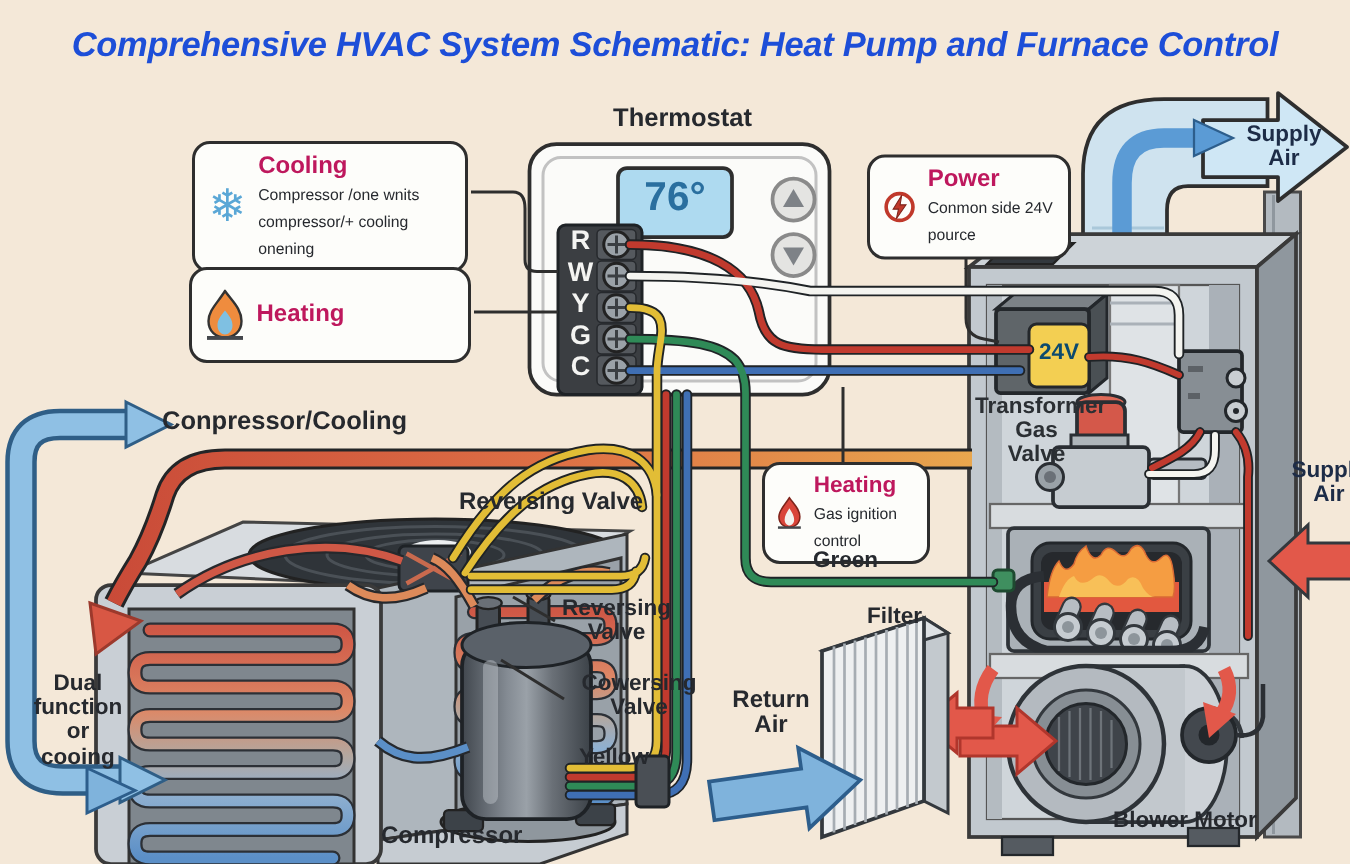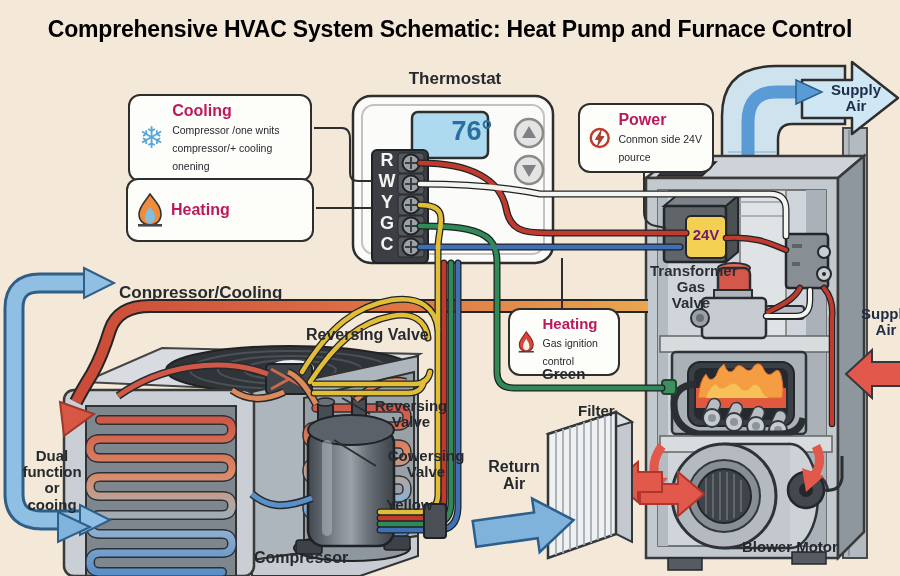--- a/index.html
+++ b/index.html
@@ -1,20 +1,20 @@
 <!DOCTYPE html>
 <html><head>
 <meta charset="utf-8">
 <style>
   html,body{margin:0;padding:0;background:#e8e0d6;}
   .stage{position:relative;width:900px;height:576px;overflow:hidden;background:#f4e8d8;
          font-family:"Liberation Sans",sans-serif;}
   .scene{position:absolute;left:0;top:0;}
   .title{position:absolute;left:0;top:16px;width:900px;text-align:center;
-         font-size:23px;font-weight:800;color:#000000;letter-spacing:-0.2px;}
+         font-size:23px;font-weight:800;color:#1d4ed8;letter-spacing:-0.2px;font-style:italic;}
   .legend{position:absolute;background:#fdfdfa;border:2.5px solid #2e2e2e;border-radius:12px;
           display:flex;align-items:center;gap:8px;padding:6px 9px;box-sizing:border-box;}
   .legend .ttl{font-size:16px;font-weight:800;color:#be185d;line-height:1.05;}
   .legend .dsc{font-size:10.5px;color:#26292e;line-height:1.12;}
   .snow{font-size:30px;color:#5aa7d6;line-height:1;}
   .lbl{position:absolute;font-weight:800;color:#26292e;line-height:1.08;}
   .ctr{text-align:center;}
   .white-txt{color:#f4f4f2;}
   .therm-display-text{position:absolute;font-size:27px;font-weight:700;color:#2a6f9f;text-align:center;}
 </style>
@@ -314,37 +314,37 @@
   <svg width="22" height="30" viewBox="0 0 26 34">
     <path d="M13,1 C18,8 24,13 24,21 C24,28 19,32 13,32 C7,32 2,28 2,21 C2,14 8,9 13,1 Z" fill="#d9453a" stroke="#7e241b" stroke-width="1.6"></path>
     <path d="M13,12 C16,17 18,20 18,24 C18,28 15,30 13,30 C11,30 8,28 8,24 C8,20 10,17 13,12 Z" fill="#f2f2ee"></path>
     <rect x="1" y="31" width="24" height="2.6" fill="#44474c"></rect>
   </svg>
   <span><span class="ttl" style="font-size:15px;">Heating</span><br>
   <span class="dsc">Gas ignition control</span></span>
 </div>
 
 <div class="lbl ctr" style="left:388px;top:70px;width:134px;font-size:17px;">Thermostat</div>
-<div class="therm-display-text" style="left:414px;top:116px;width:72px;padding-left:22px;">76°</div>
+<div class="therm-display-text" style="left:414px;top:116px;width:72px;">76°</div>
 <div class="lbl ctr white-txt" style="left:374px;top:151px;width:26px;font-size:18px;">R</div>
 <div class="lbl ctr white-txt" style="left:374px;top:172px;width:26px;font-size:18px;">W</div>
 <div class="lbl ctr white-txt" style="left:374px;top:193px;width:26px;font-size:18px;">Y</div>
 <div class="lbl ctr white-txt" style="left:374px;top:214px;width:26px;font-size:18px;">G</div>
 <div class="lbl ctr white-txt" style="left:374px;top:235px;width:26px;font-size:18px;">C</div>
 
-<div class="lbl" style="left:119px;top:272px;font-size:17px;margin-top:12px;">Conpressor/Cooling</div>
+<div class="lbl" style="left:108px;top:272px;font-size:17px;">Conpressor/Cooling</div>
 <div class="lbl" style="left:306px;top:326px;font-size:16px;">Reversing Valve</div>
 <div class="lbl ctr" style="left:370px;top:398px;width:82px;font-size:15px;">Reversing Valve</div>
 <div class="lbl ctr" style="left:20px;top:448px;width:64px;font-size:15px;">Dual function or cooing</div>
 <div class="lbl ctr" style="left:378px;top:448px;width:96px;font-size:15px;">Cowersing Valve</div>
 <div class="lbl" style="left:254px;top:549px;font-size:16px;">Compressor</div>
 <div class="lbl" style="left:386px;top:497px;font-size:15px;">Yellow</div>
 <div class="lbl" style="left:542px;top:366px;font-size:15px;">Green</div>
 <div class="lbl" style="left:578px;top:403px;font-size:15px;">Filter</div>
 <div class="lbl ctr" style="left:482px;top:458px;width:64px;font-size:16px;">Return Air</div>
 <div class="lbl" style="left:650px;top:263px;font-size:15px;color:#2b2f33;">Transformer</div>
 <div class="lbl ctr" style="left:662px;top:279px;width:58px;font-size:15px;color:#2b2f33;">Gas Valve</div>
-<div class="lbl ctr" style="left:686px;top:227px;width:40px;font-size:15px;color:#701a75;">24V</div>
+<div class="lbl ctr" style="left:686px;top:227px;width:40px;font-size:15px;color:#0c4a6e;">24V</div>
 <div class="lbl" style="left:742px;top:539px;font-size:15px;">Blower Motor</div>
 <div class="lbl ctr" style="left:824px;top:82px;width:64px;font-size:15px;color:#1d2c47;">Supply Air</div>
 <div class="lbl ctr" style="left:858px;top:306px;width:56px;font-size:15px;color:#1d2c47;">Supply Air</div>
 
 </div>
 
 </body></html>

